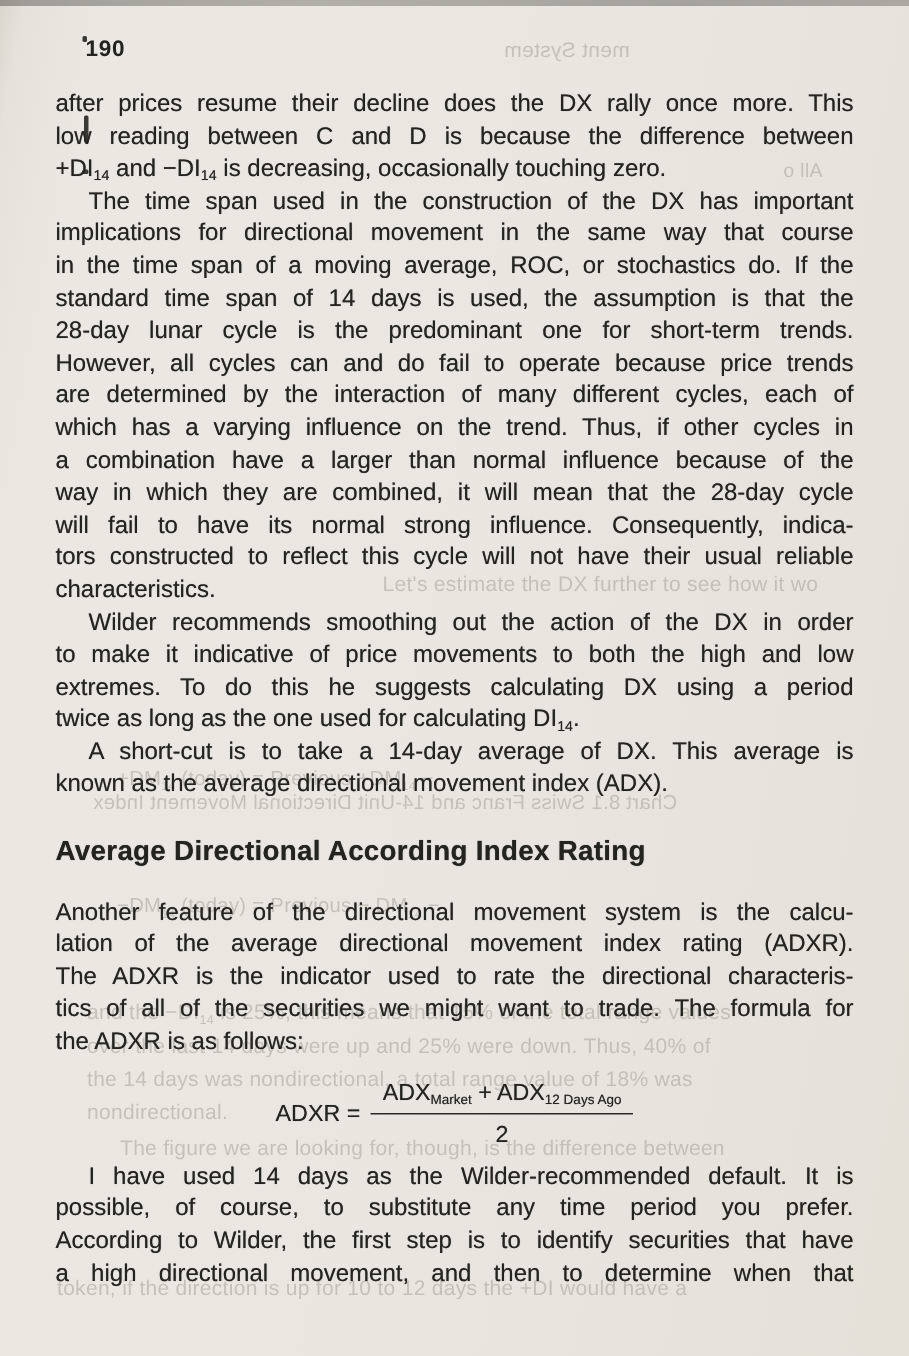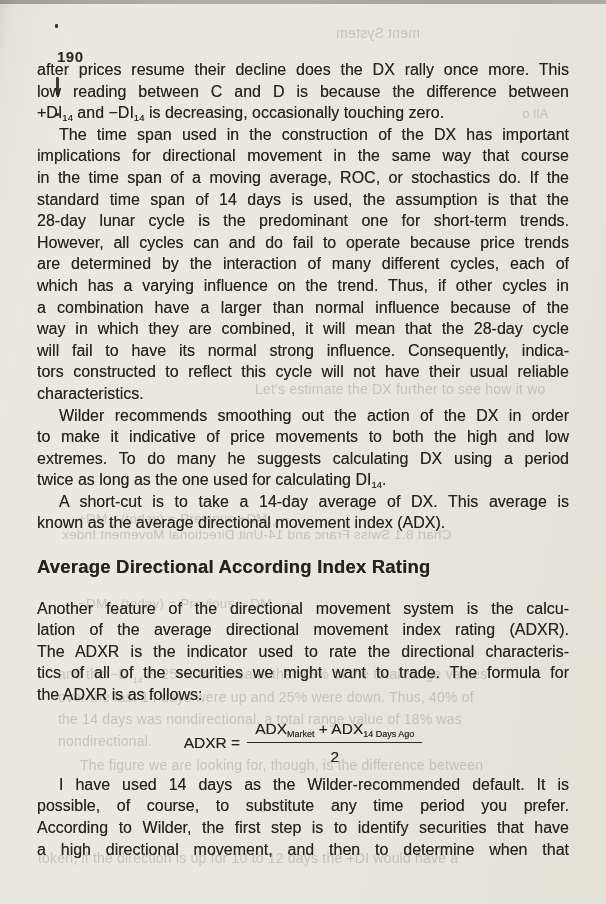--- a/index.html
+++ b/index.html
@@ -23,21 +23,21 @@
   .ghost-layer{position:absolute;inset:0;pointer-events:none;}
   .ghost{
     position:absolute;white-space:nowrap;
     color:#a19d92;opacity:.5;filter:blur(.4px);
     letter-spacing:.2px;
   }
   .ghost.m{transform:scaleX(-1);}
   .ghost sub{font-size:.6em;line-height:0;}
   .header{
     position:absolute;top:24px;left:57px;right:60px;
-    display:flex;justify-content:space-between;align-items:baseline;margin-top:24px;
+    display:flex;justify-content:space-between;align-items:baseline;
   }
   .pagenum{font-weight:bold;font-size:15px;letter-spacing:.5px;}
   .runtitle{font-size:14.5px;}
   .body{
     position:absolute;top:59px;left:37px;right:37px;
     font-size:16px;line-height:21.6px;
     text-shadow:0 0 .5px rgba(36,36,31,.6);
   }
   .para{margin:0;}
   .line{text-align:left;}
@@ -98,36 +98,36 @@
         <div class="line j">which has a varying influence on the trend. Thus, if other cycles in</div>
         <div class="line j">a combination have a larger than normal influence because of the</div>
         <div class="line j">way in which they are combined, it will mean that the 28-day cycle</div>
         <div class="line j">will fail to have its normal strong influence. Consequently, indica-</div>
         <div class="line j">tors constructed to reflect this cycle will not have their usual reliable</div>
         <div class="line">characteristics.</div>
       </div>
       <div class="para">
         <div class="line j ind">Wilder recommends smoothing out the action of the DX in order</div>
         <div class="line j">to make it indicative of price movements to both the high and low</div>
-        <div class="line j">extremes. To do many he suggests calculating DX using a period</div>
+        <div class="line j">extremes. To do this he suggests calculating DX using a period</div>
         <div class="line">twice as long as the one used for calculating DI<sub>14</sub>.</div>
       </div>
       <div class="para">
         <div class="line j ind">A short-cut is to take a 14-day average of DX. This average is</div>
         <div class="line">known as the average directional movement index (ADX).</div>
       </div>
       <div class="heading">Average Directional According Index Rating</div>
       <div class="para">
         <div class="line j">Another feature of the directional movement system is the calcu-</div>
         <div class="line j">lation of the average directional movement index rating (ADXR).</div>
         <div class="line j">The ADXR is the indicator used to rate the directional characteris-</div>
         <div class="line j">tics of all of the securities we might want to trade. The formula for</div>
         <div class="line">the ADXR is as follows:</div>
       </div>
-      <div class="formula"><span class="f-lhs">ADXR =</span><span class="frac"><span class="num">ADX<sub>Market</sub> + ADX<sub>14 Days Ago</sub></span><span class="den">2</span></span></div>
+      <div class="formula"><span class="f-lhs">ADXR =</span><span class="frac"><span class="num">ADX<sub>Market</sub> + ADX<sub>12 Days Ago</sub></span><span class="den">2</span></span></div>
       <div class="para">
         <div class="line j ind">I have used 14 days as the Wilder-recommended default. It is</div>
         <div class="line j">possible, of course, to substitute any time period you prefer.</div>
         <div class="line j">According to Wilder, the first step is to identify securities that have</div>
         <div class="line j">a high directional movement, and then to determine when that</div>
       </div>
     </div>
 </div>
 
 </body></html>

